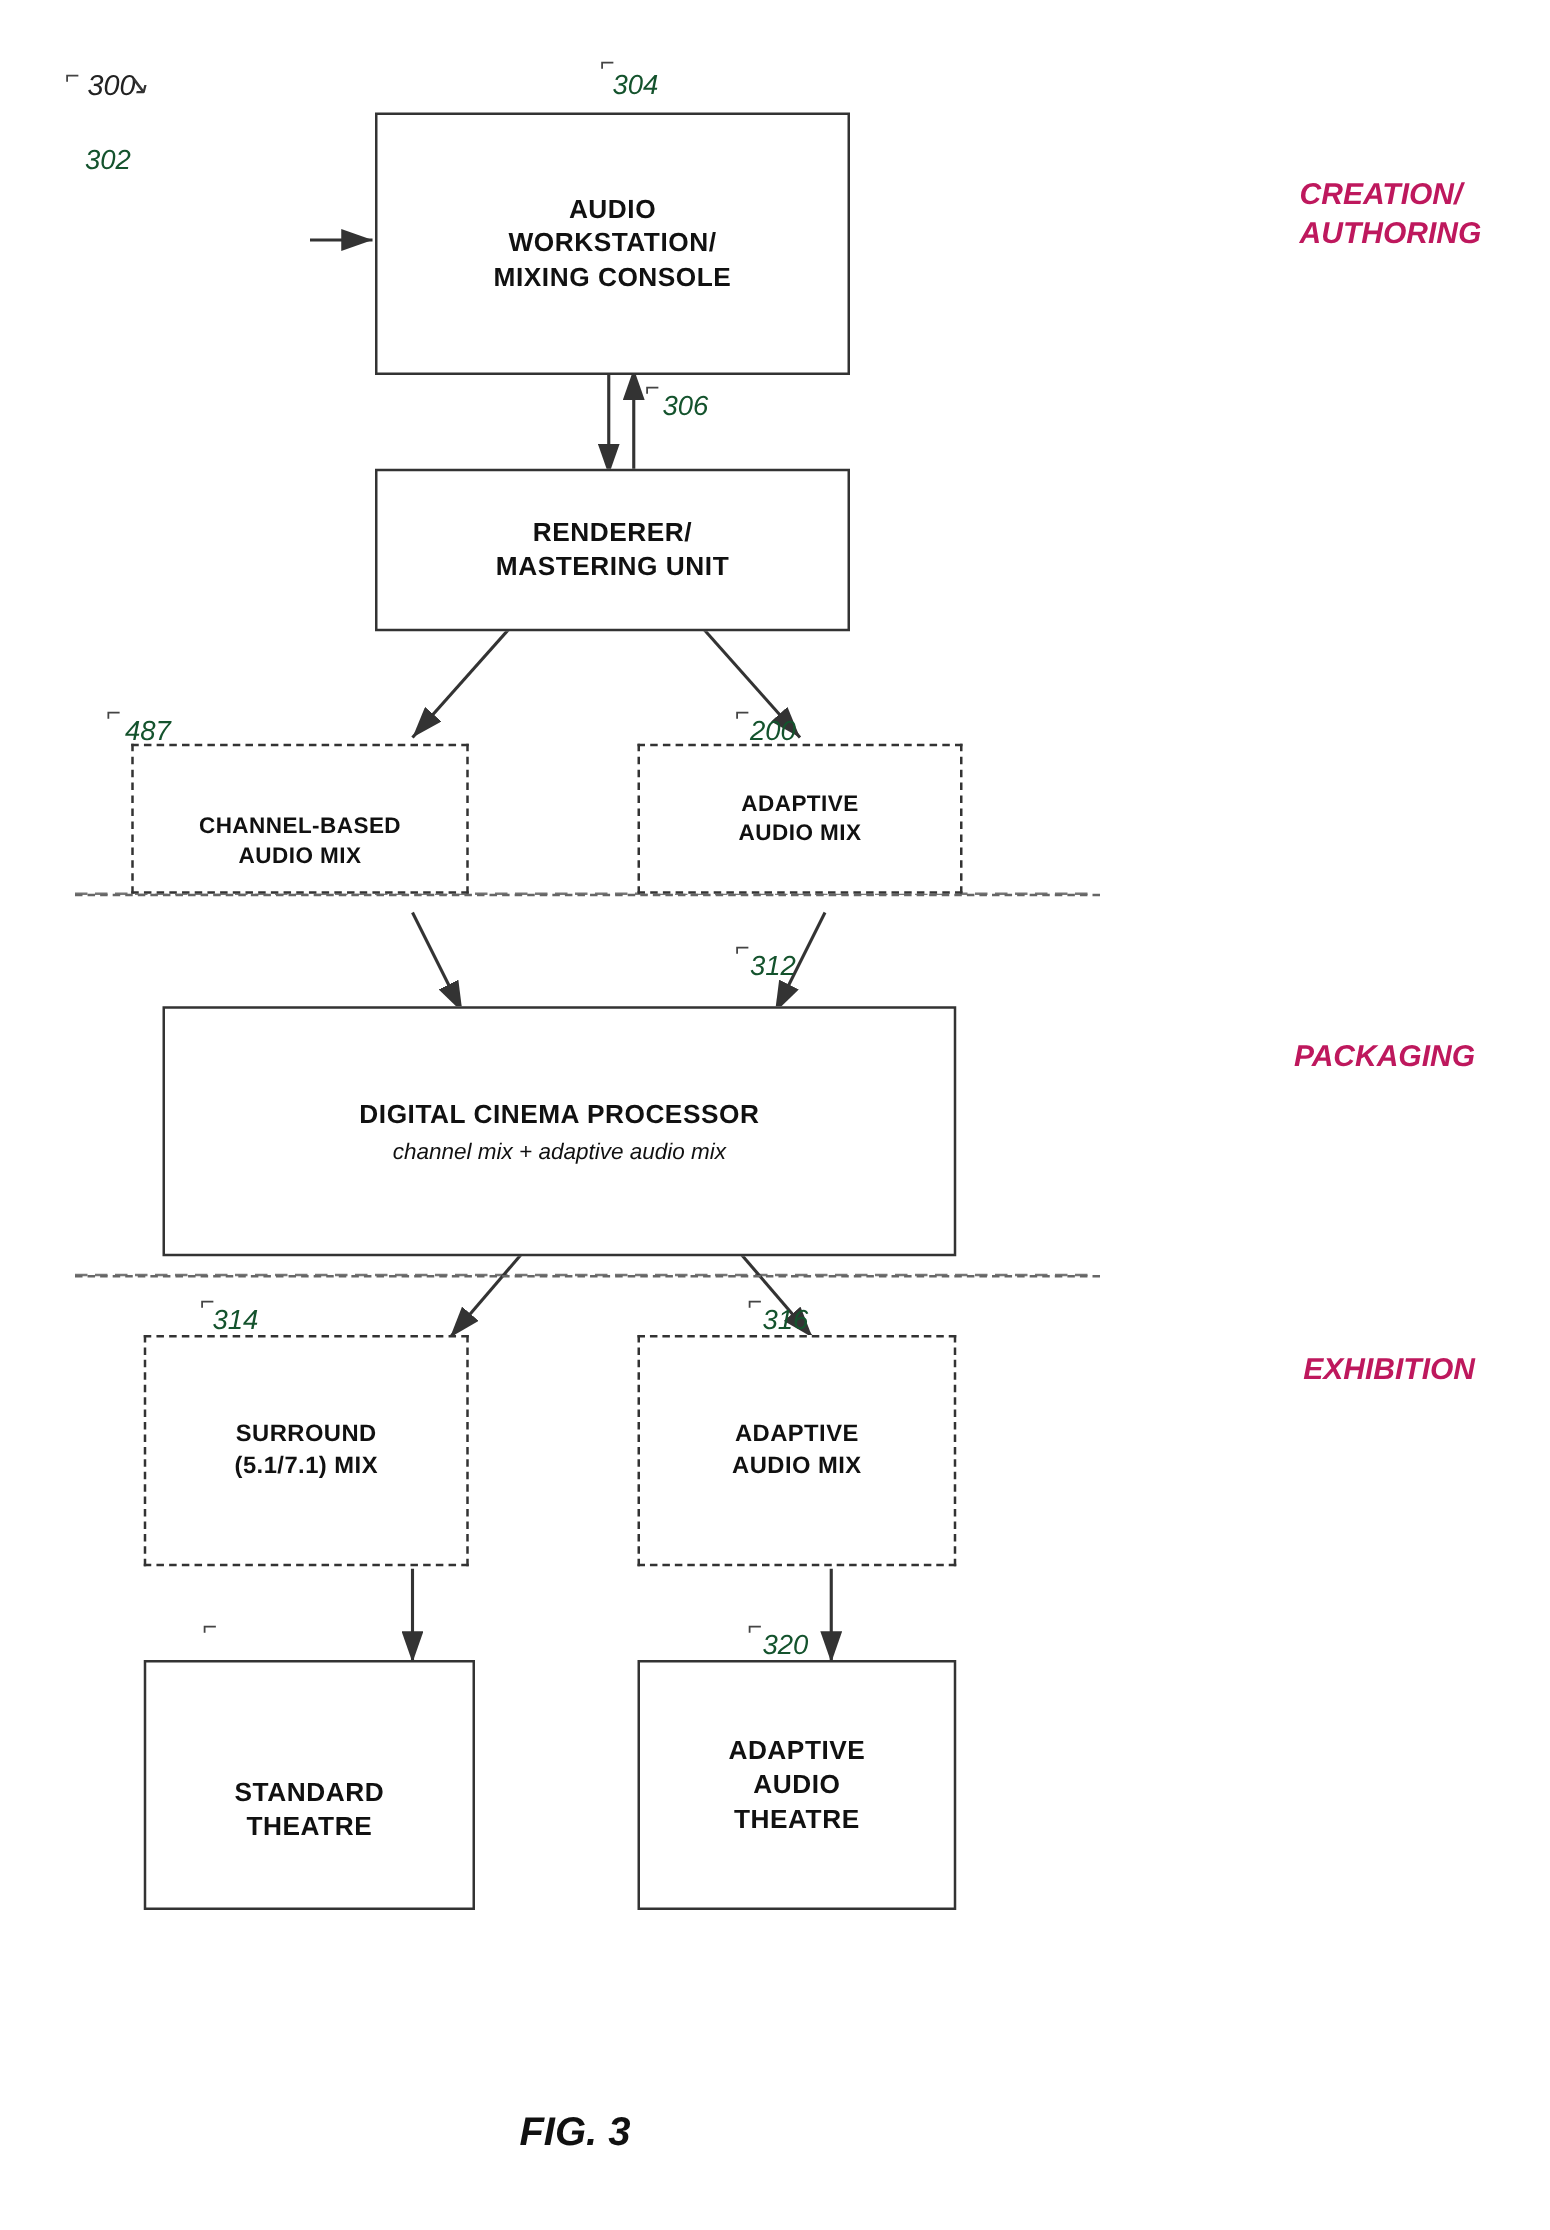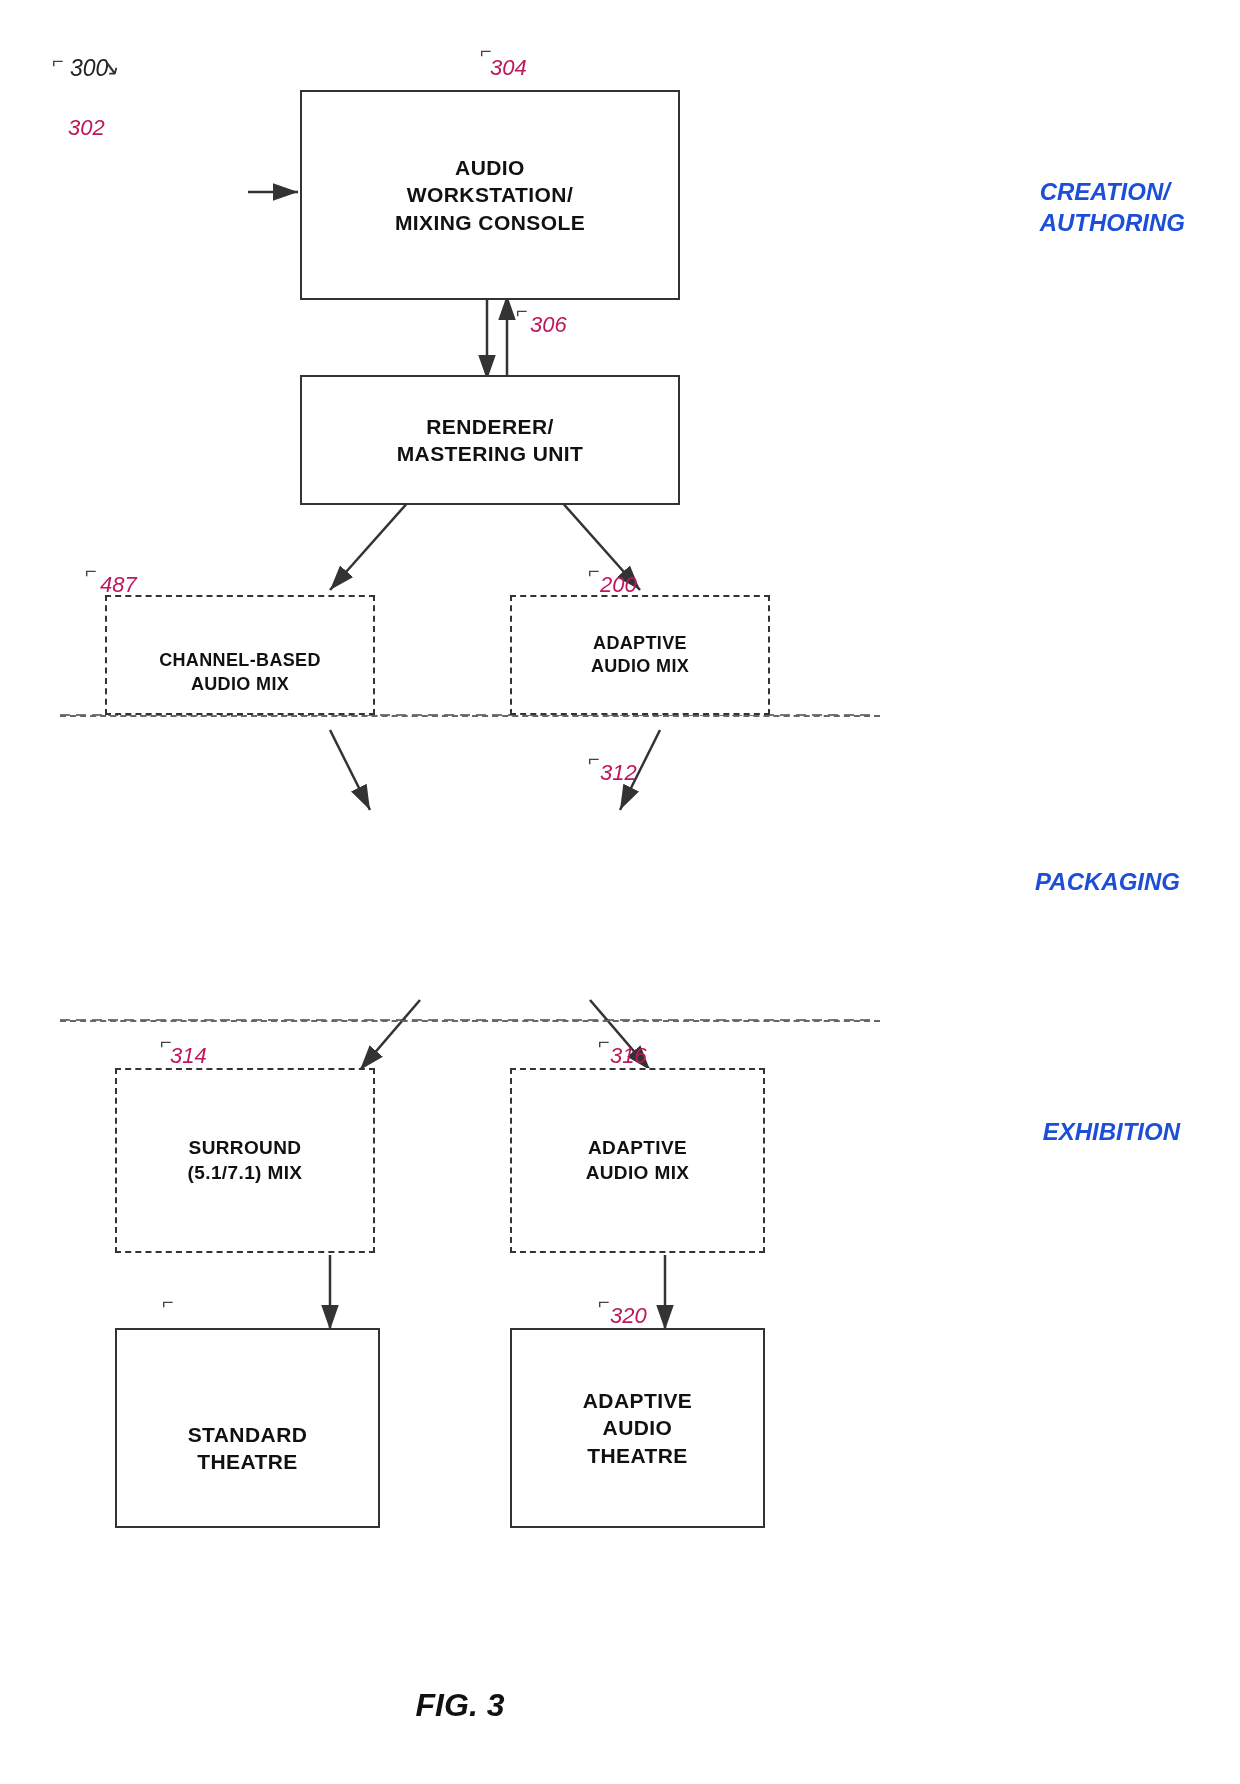--- a/index.html
+++ b/index.html
@@ -17,21 +17,21 @@
       top: 0; left: 0;
       width: 1240px;
       height: 1784px;
     }
 
     
     .ref-label {
       position: absolute;
       font-style: italic;
       font-size: 22px;
-      color: #be185d;
+      color: #14532d;
     }
 
     
     .box {
       position: absolute;
       border: 2px solid #333;
       display: flex;
       align-items: center;
       justify-content: center;
       text-align: center;
@@ -64,24 +64,23 @@
       color: #111;
       margin-top: 6px;
     }
 
     
     .section-label {
       position: absolute;
       font-size: 24px;
       font-weight: bold;
       font-style: italic;
-      color: #1d4ed8;
+      color: #be185d;
       text-align: left;
       line-height: 1.3;
-      margin-top: 36px;
     }
 
     
     .arrows-svg {
       position: absolute;
       top: 0; left: 0;
       width: 1240px;
       height: 1784px;
       pointer-events: none;
     }
@@ -192,20 +191,26 @@
   <div class="box box-dashed" style="left:510px; top:595px; width:260px; height:120px;">
     <span class="box-text" style="white-space:pre-line; font-size:18px;">ADAPTIVE
 AUDIO MIX</span>
   </div>
 
   <div class="divider-line" style="top:715px;"></div>
 
   <div class="ref-label" style="top:760px; left:600px;">312</div>
   <div style="position:absolute; top:748px; left:588px; font-size:20px; font-style:italic; color:#444;">⌐</div>
 
+  <div class="box box-solid" style="left:130px; top:805px; width:635px; height:200px;">
+    <div style="display:flex; flex-direction:column; align-items:center; justify-content:center;">
+      <span class="box-text" style="font-size:21px;">DIGITAL CINEMA PROCESSOR</span>
+      <span class="box-subtext" style="font-size:18px;">channel mix + adaptive audio mix</span>
+    </div>
+  </div>
 
   <div class="divider-line" style="top:1020px;"></div>
 
   <div class="ref-label" style="top:1043px; left:170px;">314</div>
   <div style="position:absolute; top:1031px; left:160px; font-size:20px; font-style:italic; color:#444;">⌐</div>
 
   <div class="box box-dashed" style="left:115px; top:1068px; width:260px; height:185px;">
     <span class="box-text" style="white-space:pre-line; font-size:19px;">SURROUND
 (5.1/7.1) MIX</span>
   </div>

